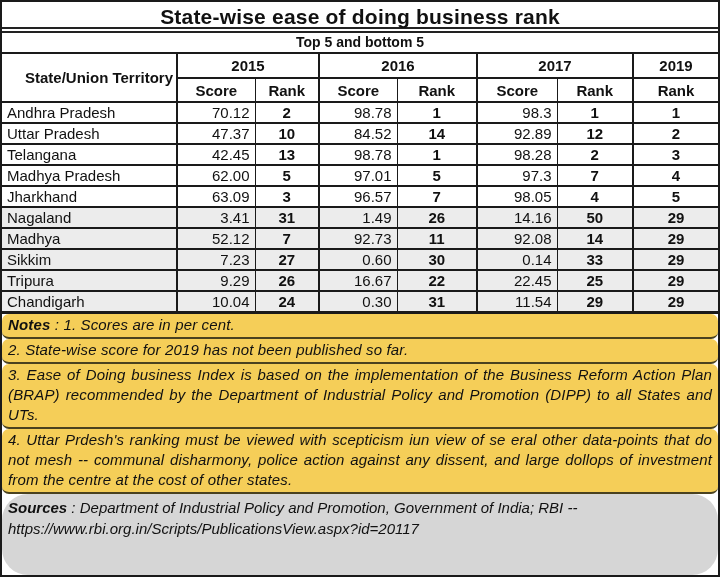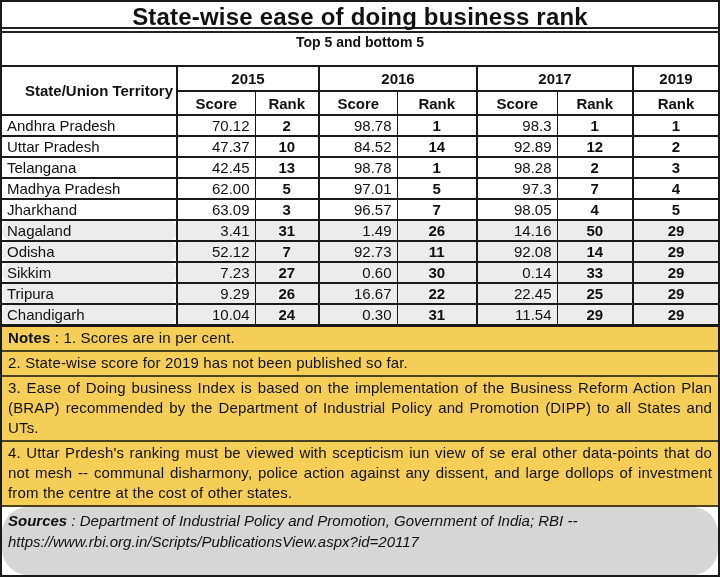--- a/index.html
+++ b/index.html
@@ -9,58 +9,60 @@
     border:2px solid var(--border, #1a1a1a);
     background:#fff;
     font-family:"Liberation Sans", sans-serif;
     color:#111;
     display:flex; flex-direction:column;
     overflow:hidden;
   }
   .title {
     height:31px; line-height:30px;
     text-align:center;
-    font-weight:bold; font-size:24px;
+    font-weight:bold; font-size:21px;
     letter-spacing:0.2px;
     border-bottom:6px double #222;
     flex:none;
   }
   .subtitle {
-    height:34px; line-height:19px;
+    height:21px; line-height:19px;
     text-align:center;
     font-weight:bold; font-size:14px;
     border-bottom:2px solid var(--border, #1a1a1a);
     flex:none;
   }
   table.rank-table {
     width:100%; border-collapse:collapse; table-layout:fixed;
     border-bottom:3px solid var(--border, #1a1a1a);
     flex:none;
   }
   .rank-table th, .rank-table td {
     font-size:15px; vertical-align:middle; overflow:hidden; white-space:nowrap;
   }
   .rank-table thead th { height:24px; font-weight:bold; text-align:center;
     border-bottom:2px solid var(--border, #1a1a1a); }
   .rank-table thead th.state-h { text-align:center; font-size:15px;padding-left:20px; }
   .rank-table tbody td { height:21px; border-bottom:2px solid var(--border, #1a1a1a); }
   .rank-table .group { border-left:2px solid var(--border, #1a1a1a);margin-left:9px; }
   .rank-table .inner { border-left:1px solid var(--border, #1a1a1a); }
-  .rank-table td.state { text-align:left; padding-left:5px;border-radius:10px; }
+  .rank-table td.state { text-align:left; padding-left:5px; }
   .rank-table td.score { text-align:right; padding-right:5px; }
   .rank-table td.rank { text-align:center; font-weight:bold; }
   .rank-table tr.bottom5 td { background:var(--bottom5-row-bg, #ececec); }
   .notes-section { flex:none; }
   .note {
     background:var(--notes-bg, #f5ce58);
+    font-style:italic;
     font-size:15px; line-height:20px;
     letter-spacing:0.15px;
     padding:1px 6px 2px 6px;
     border-bottom:2px solid #4a421f;
     text-align:justify;
+    border-radius:7px;
   }
   .note .lbl, .sources .lbl { font-weight:bold; }
   .sources {
     flex:1;
     background:var(--sources-bg, #d6d6d6);
     font-style:italic;
     font-size:15px; line-height:21px;
     padding:3px 6px 2px 6px;
     border-radius:26px;
   }
@@ -158,21 +160,21 @@
           <td class="state">Nagaland</td>
           <td class="score group">3.41</td>
           <td class="rank inner">31</td>
           <td class="score group">1.49</td>
           <td class="rank inner">26</td>
           <td class="score group">14.16</td>
           <td class="rank inner">50</td>
           <td class="rank group">29</td>
         </tr>
         <tr class="bottom5">
-          <td class="state">Odisha</td>
+          <td class="state">Madhya</td>
           <td class="score group">52.12</td>
           <td class="rank inner">7</td>
           <td class="score group">92.73</td>
           <td class="rank inner">11</td>
           <td class="score group">92.08</td>
           <td class="rank inner">14</td>
           <td class="rank group">29</td>
         </tr>
         <tr class="bottom5">
           <td class="state">Sikkim</td>

